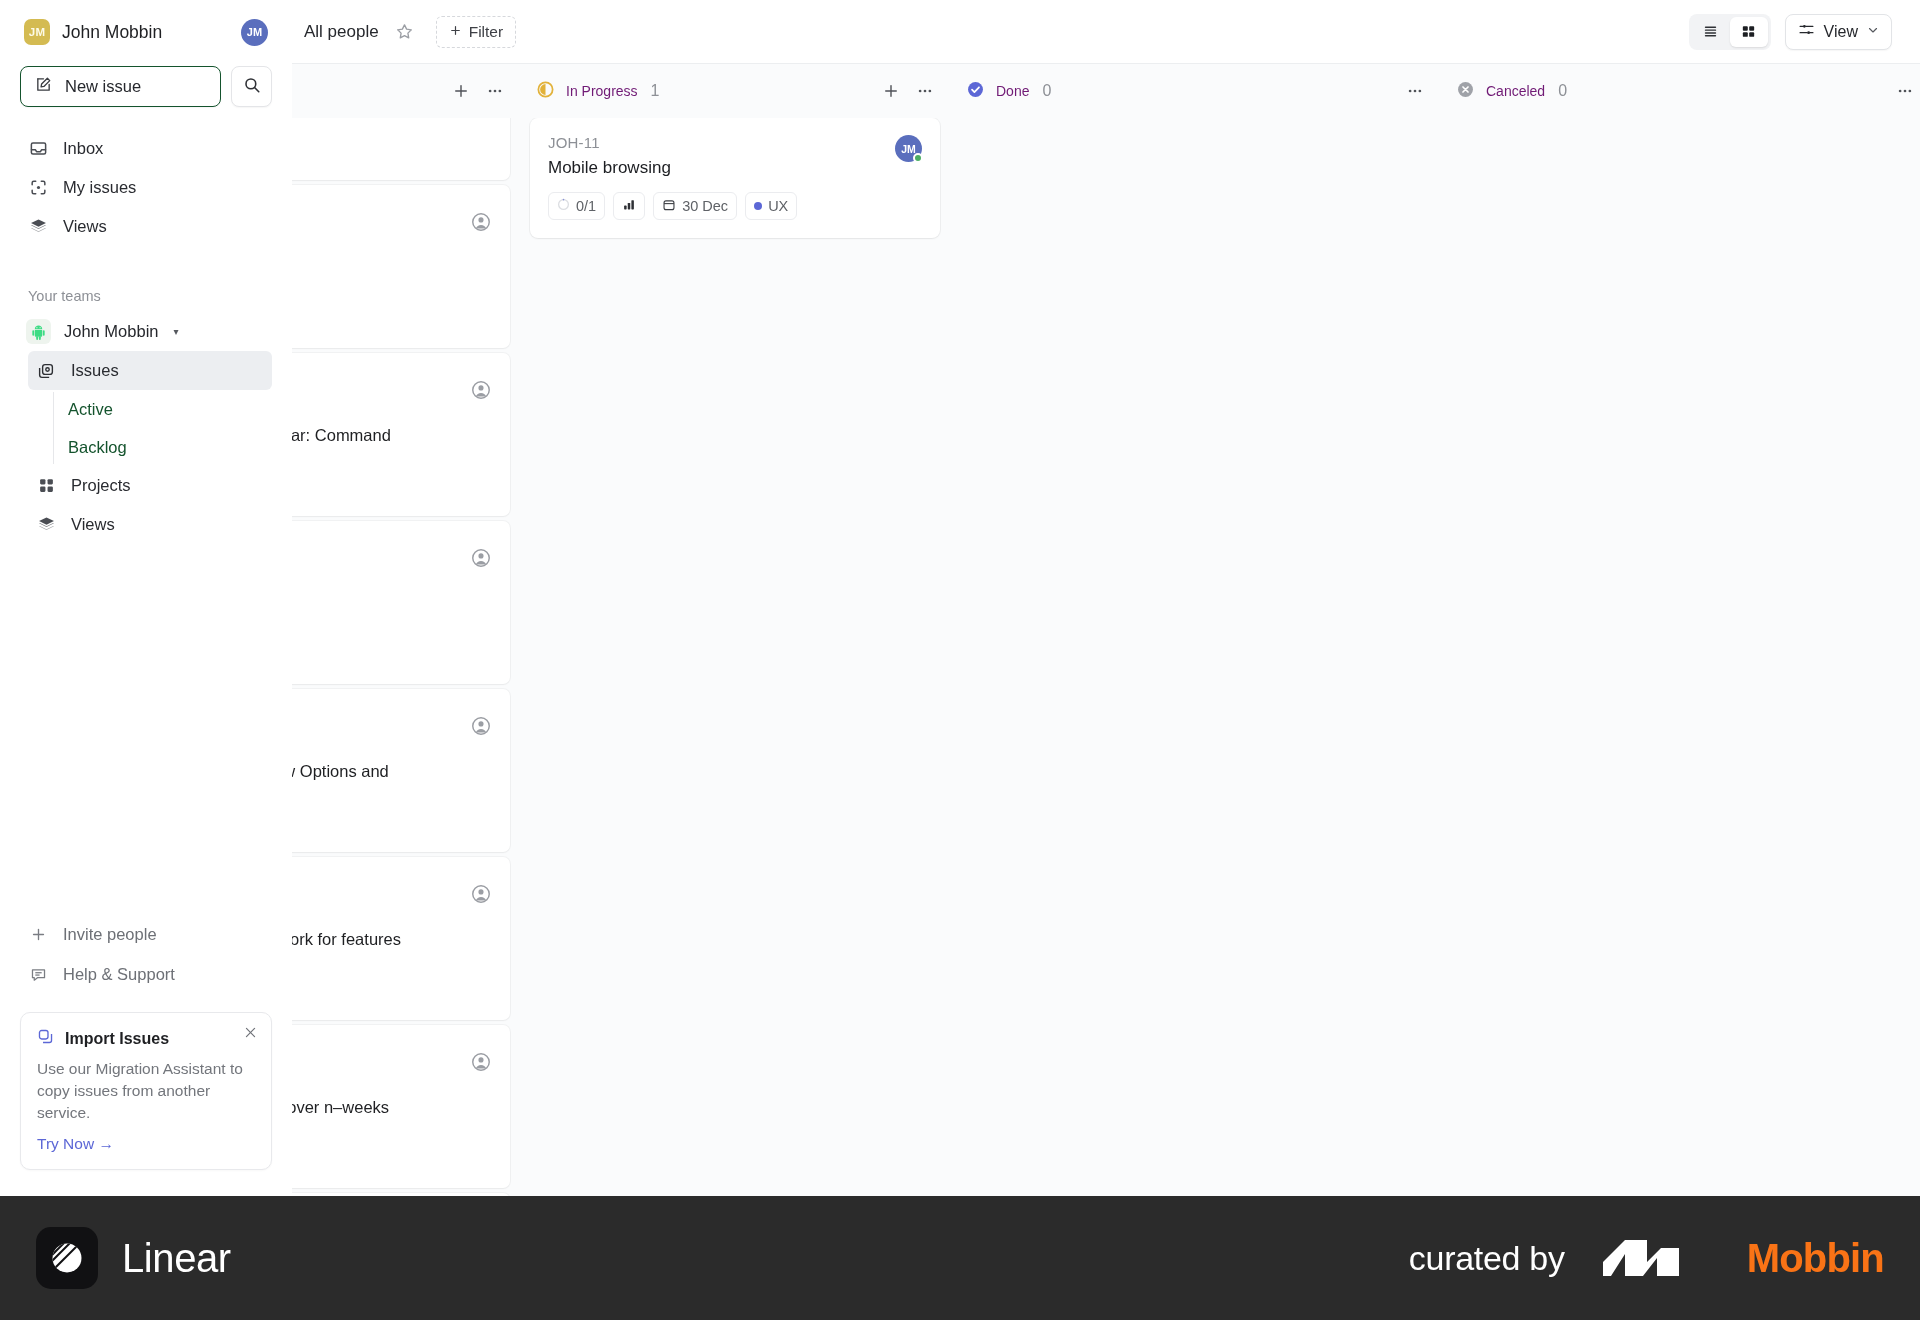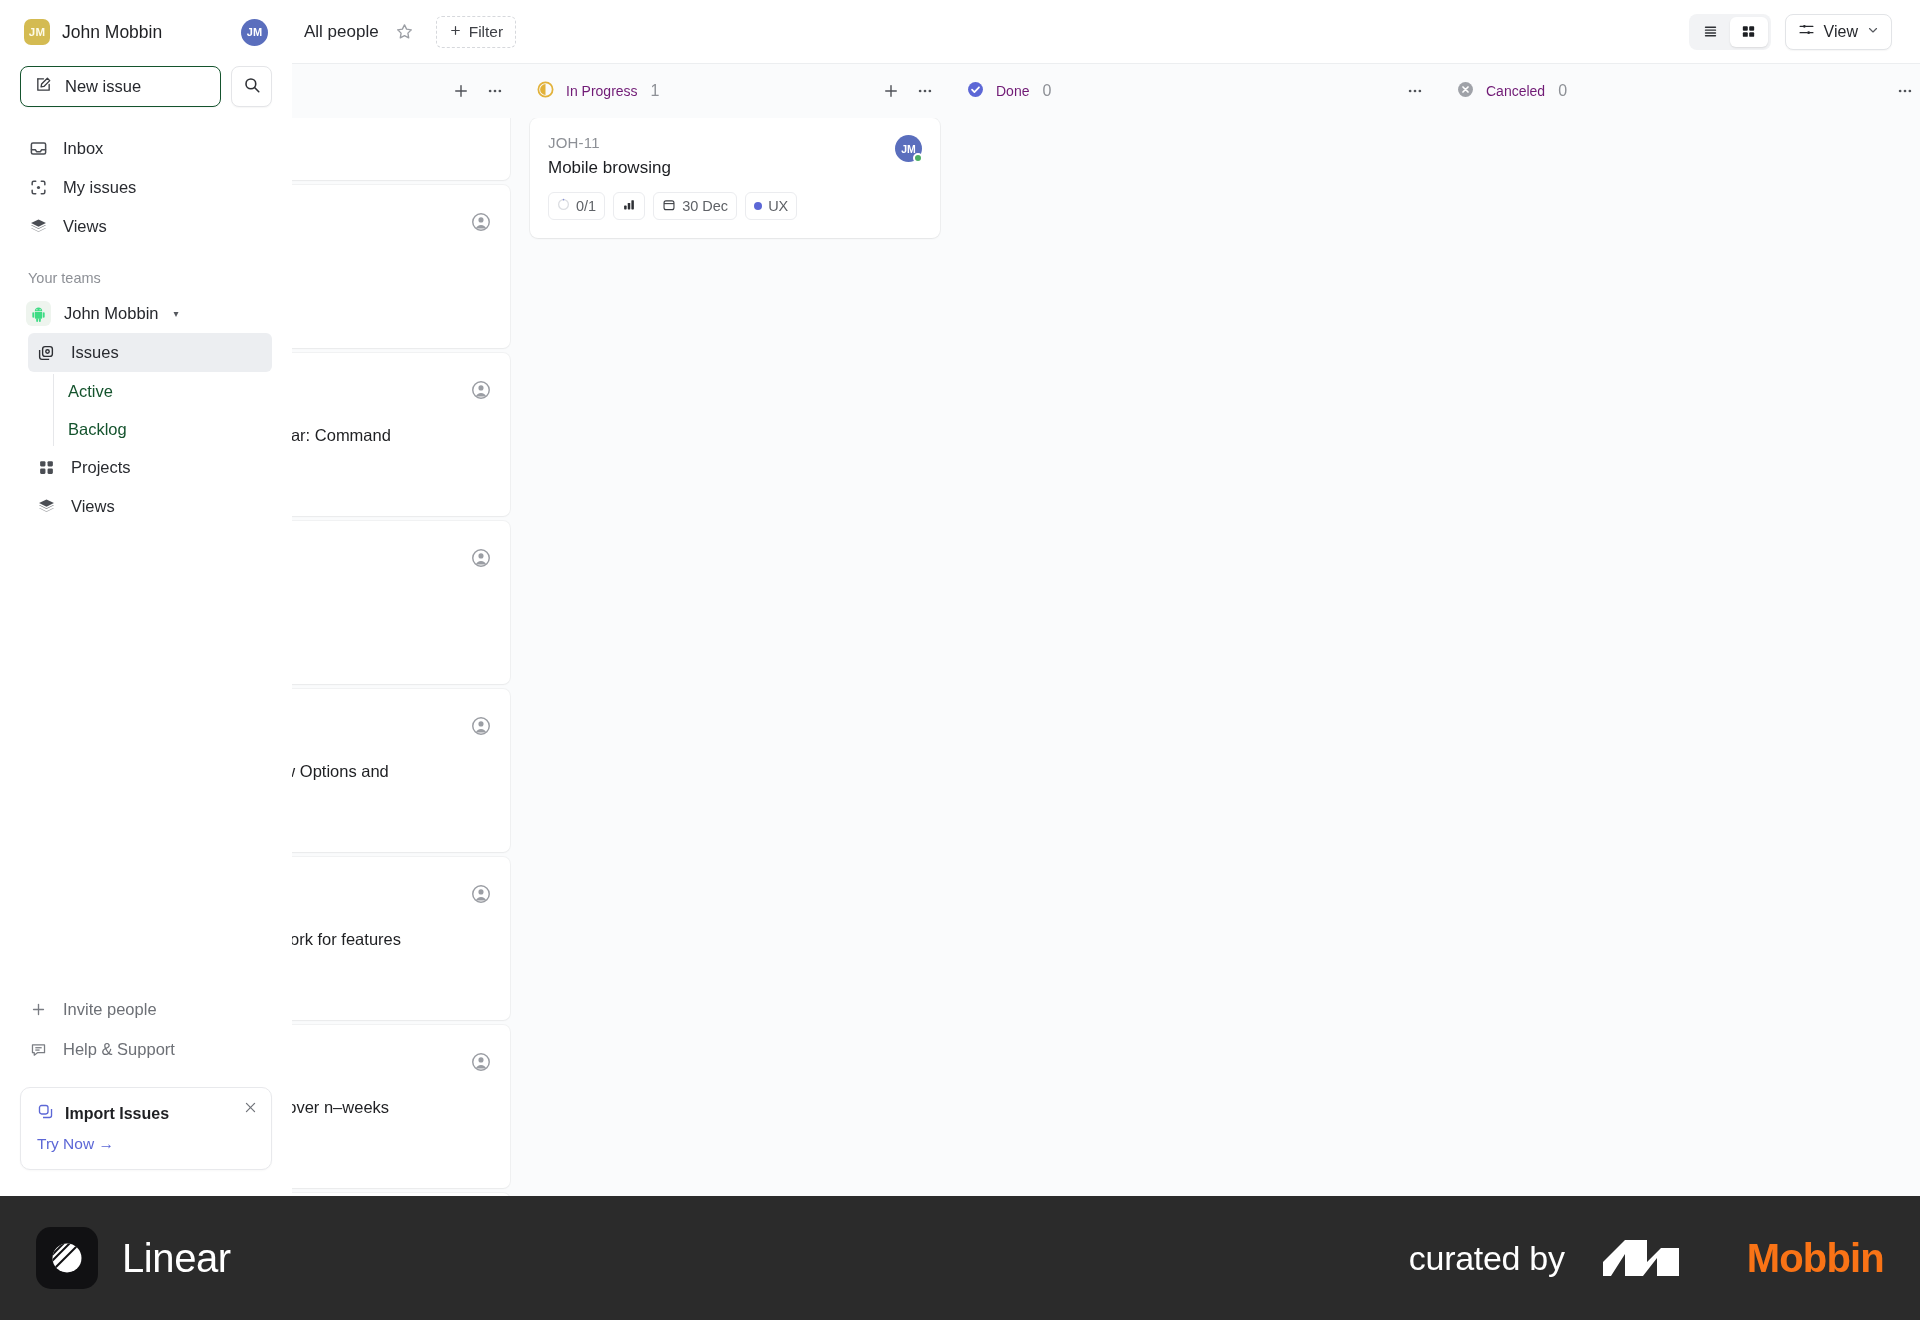--- a/index.html
+++ b/index.html
@@ -64,21 +64,21 @@
   .nav-item {
     display: flex; align-items: center; gap: 15px;
     height: 39px; padding: 0 8px; border-radius: 6px;
     font-size: 16.5px; color: #292b30; cursor: pointer;
   }
   .nav-item .ico { width: 20px; display: flex; align-items: center; justify-content: center; flex: 0 0 20px; }
   .nav-item.active { background: #eceef1; }
 
   .teams-head {
     font-size: 14.5px; color: #8d9096; font-weight: 400;
-    padding: 0 8px; margin-top: 24px; margin-bottom: 8px;
+    padding: 0 8px; margin-top: 42px; margin-bottom: 8px;
   }
   .team-row {
     display: flex; align-items: center; gap: 13px;
     height: 39px; padding: 0 6px; border-radius: 6px; cursor: pointer;
   }
   .team-ico {
     width: 25px; height: 25px; border-radius: 6px; background: #eef4ee;
     display: flex; align-items: center; justify-content: center; flex: 0 0 25px;
   }
   .team-name { font-size: 16.5px; color: #26282d; font-weight: 400; }
@@ -405,20 +405,21 @@
         </div>
         <div class="import-head">
           <span>
             <svg width="17" height="17" viewBox="0 0 24 24" fill="none" stroke="#5c67d6" stroke-width="1.9" stroke-linejoin="round">
               <rect x="3.5" y="3.5" width="12" height="12" rx="3"></rect>
               <path d="M8.5 20.5h9a3 3 0 003-3v-9"></path>
             </svg>
           </span>
           <span class="import-title">Import Issues</span>
         </div>
+        <div class="import-body">Use our Migration Assistant to copy issues from another service.</div>
         <div class="import-link">Try Now →</div>
       </div>
     </aside>
 
     <main class="main">
 
       <div class="topbar">
         <div class="crumb">All people</div>
         <div class="star-btn">
           <svg width="19" height="19" viewBox="0 0 24 24" fill="none" stroke="#9b9ea4" stroke-width="1.7" stroke-linejoin="round">

